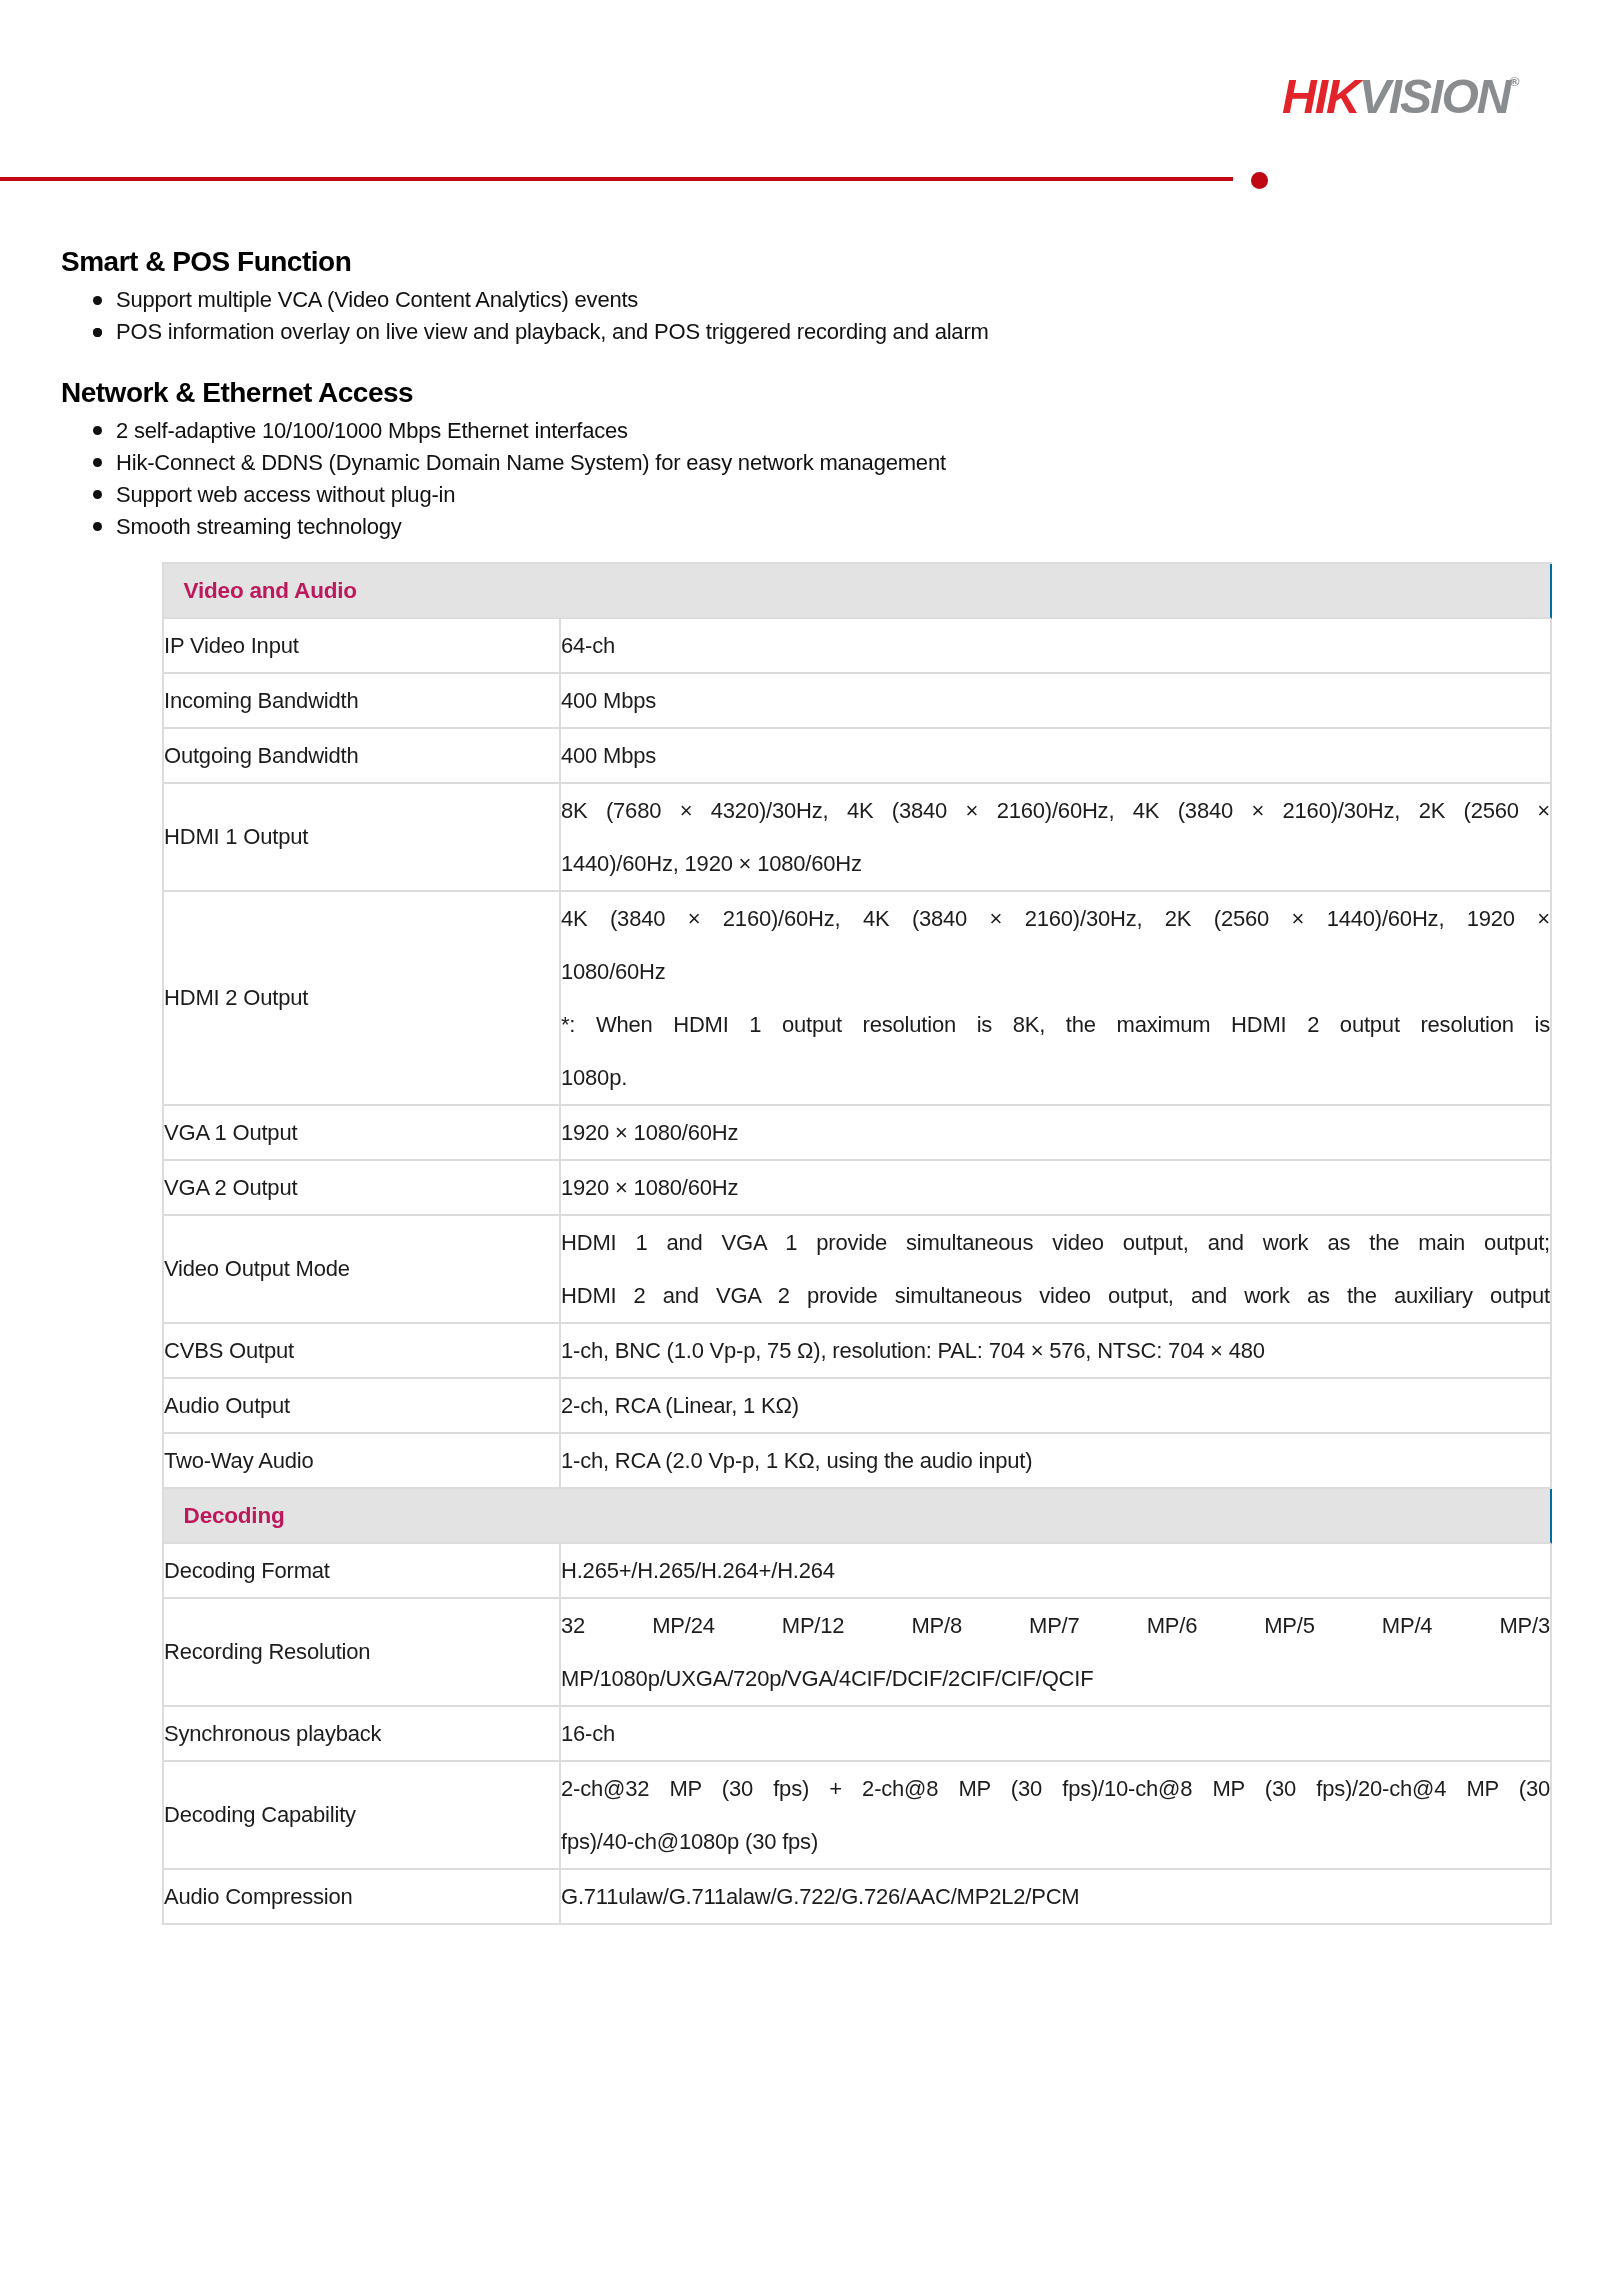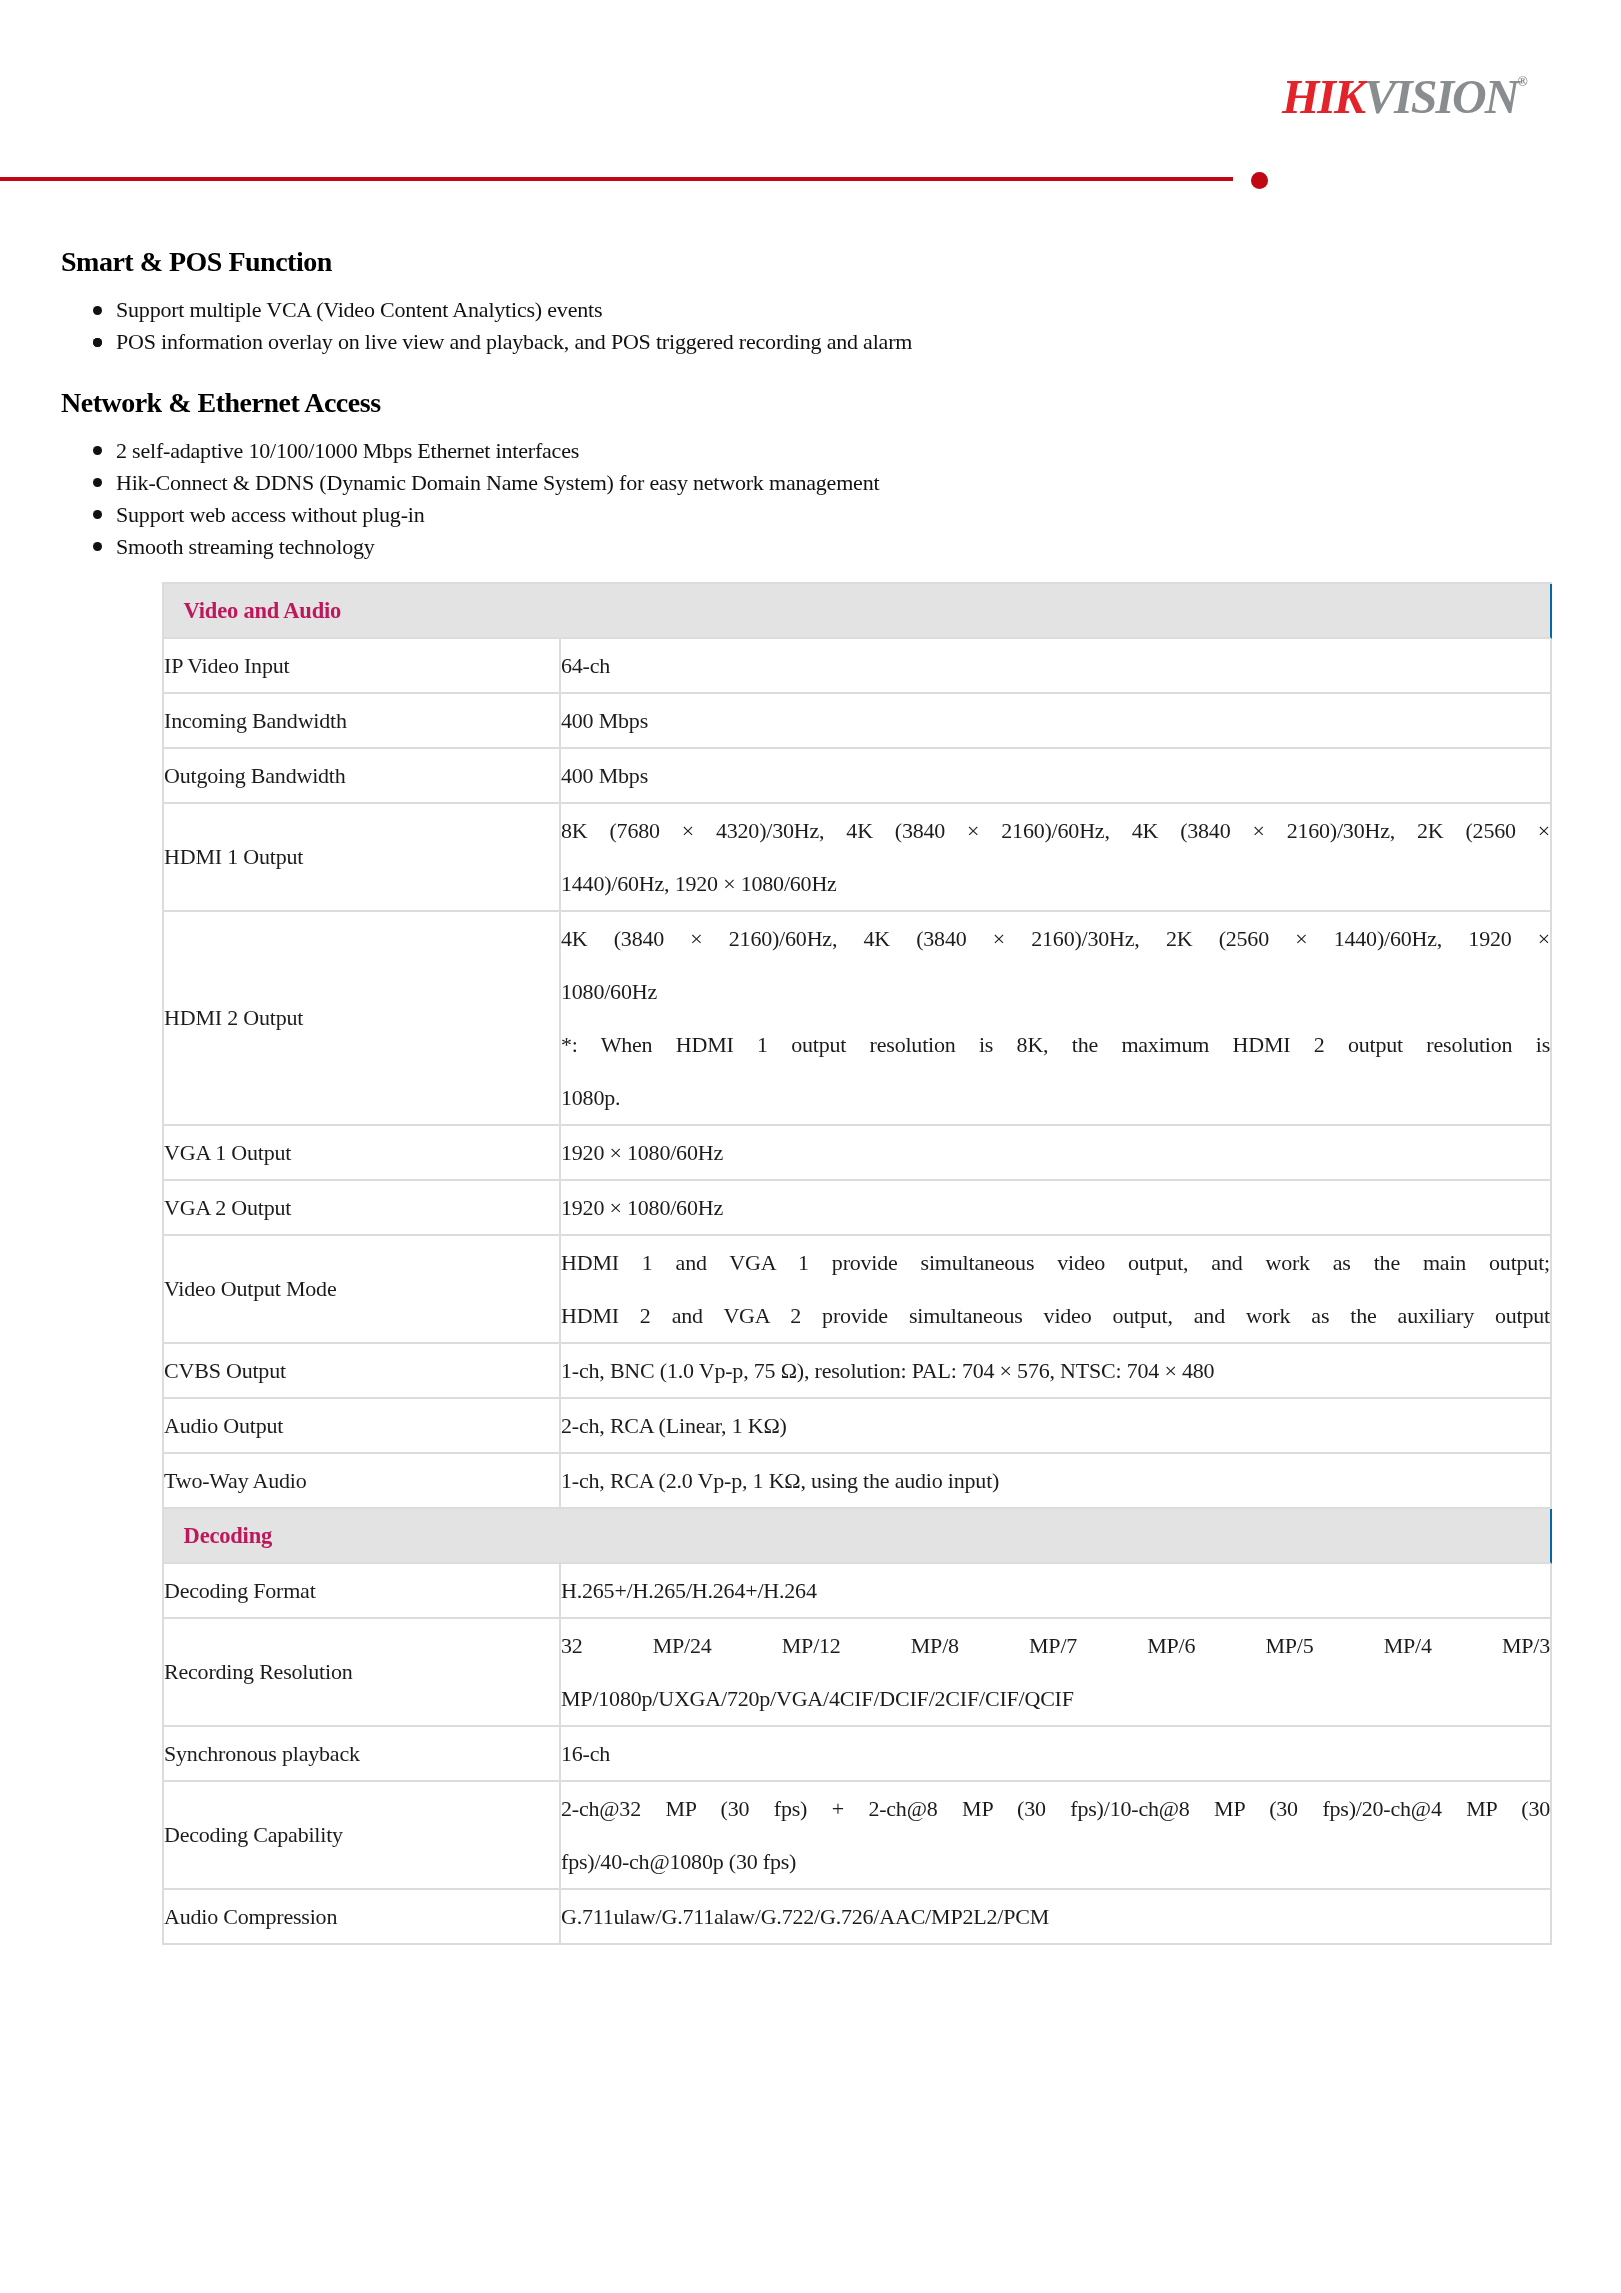--- a/index.html
+++ b/index.html
@@ -1,34 +1,34 @@
 <!DOCTYPE html>
 <html><head>
 <meta charset="utf-8">
 <style>
   html,body{margin:0;padding:0;background:#ffffff;}
   .page{
     position:relative;width:1621px;height:2084px;background:#ffffff;
-    font-family:Liberation Serif, serif;color:#1c1c1c;overflow:hidden;
+    font-family:Liberation Sans, sans-serif;color:#1c1c1c;overflow:hidden;
     letter-spacing:-0.2px;
   }
   
   .logo{position:absolute;top:69px;left:1282px;font-style:italic;font-weight:bold;
         font-size:48px;letter-spacing:-2px;white-space:nowrap;}
   .logo .hik{color:#e2232a;}
   .logo .vision{color:#8a8d8f;}
   .logo .reg{color:#8a8d8f;font-size:13.7px;font-style:normal;vertical-align:27.4px;letter-spacing:0;}
   .rule-line{position:absolute;top:177px;left:0;width:1233px;height:3.9px;background:#c00714;}
   .rule-dot{position:absolute;top:172px;left:1251px;width:16.7px;height:16.7px;border-radius:50%;background:#c00714;}
   
   h1.sec-title{margin:0 0 0 61px;padding:0;font-size:28px;line-height:35px;color:#000;
                font-weight:bold;letter-spacing:-0.5px;}
   #sec-smart{margin-top:244px;}
   #sec-network{margin-top:26.5px;}
-  ul.features{list-style:none;margin:15px 0 0 61px;padding:0;max-width:1470px;}
+  ul.features{list-style:none;margin:5px 0 0 61px;padding:0;max-width:1470px;}
   ul.features li{position:relative;padding-left:55px;font-size:22px;line-height:32px;color:#111;}
   .bullet-dot{position:absolute;left:32px;top:11.8px;width:8.8px;height:8.8px;border-radius:50%;background:#111;}
   
   .spec-title{margin:72px 0 0 174px;font-size:30px;line-height:35px;font-weight:bold;color:#000;
               letter-spacing:-0.5px;display:flex;align-items:center;}
   .sq{display:inline-block;width:10.8px;height:10.8px;background:#1a1a1a;margin-right:12.7px;margin-top:2px;}
   table.spec{border-collapse:separate;border-spacing:0;margin:19.6px 0 0 162px;width:1390px;
              table-layout:fixed;font-size:22px;color:#1c1c1c;
              border-left:2px solid #dcdcdc;border-top:2px solid #dcdcdc;}
   table.spec col.c1{width:397px;}

